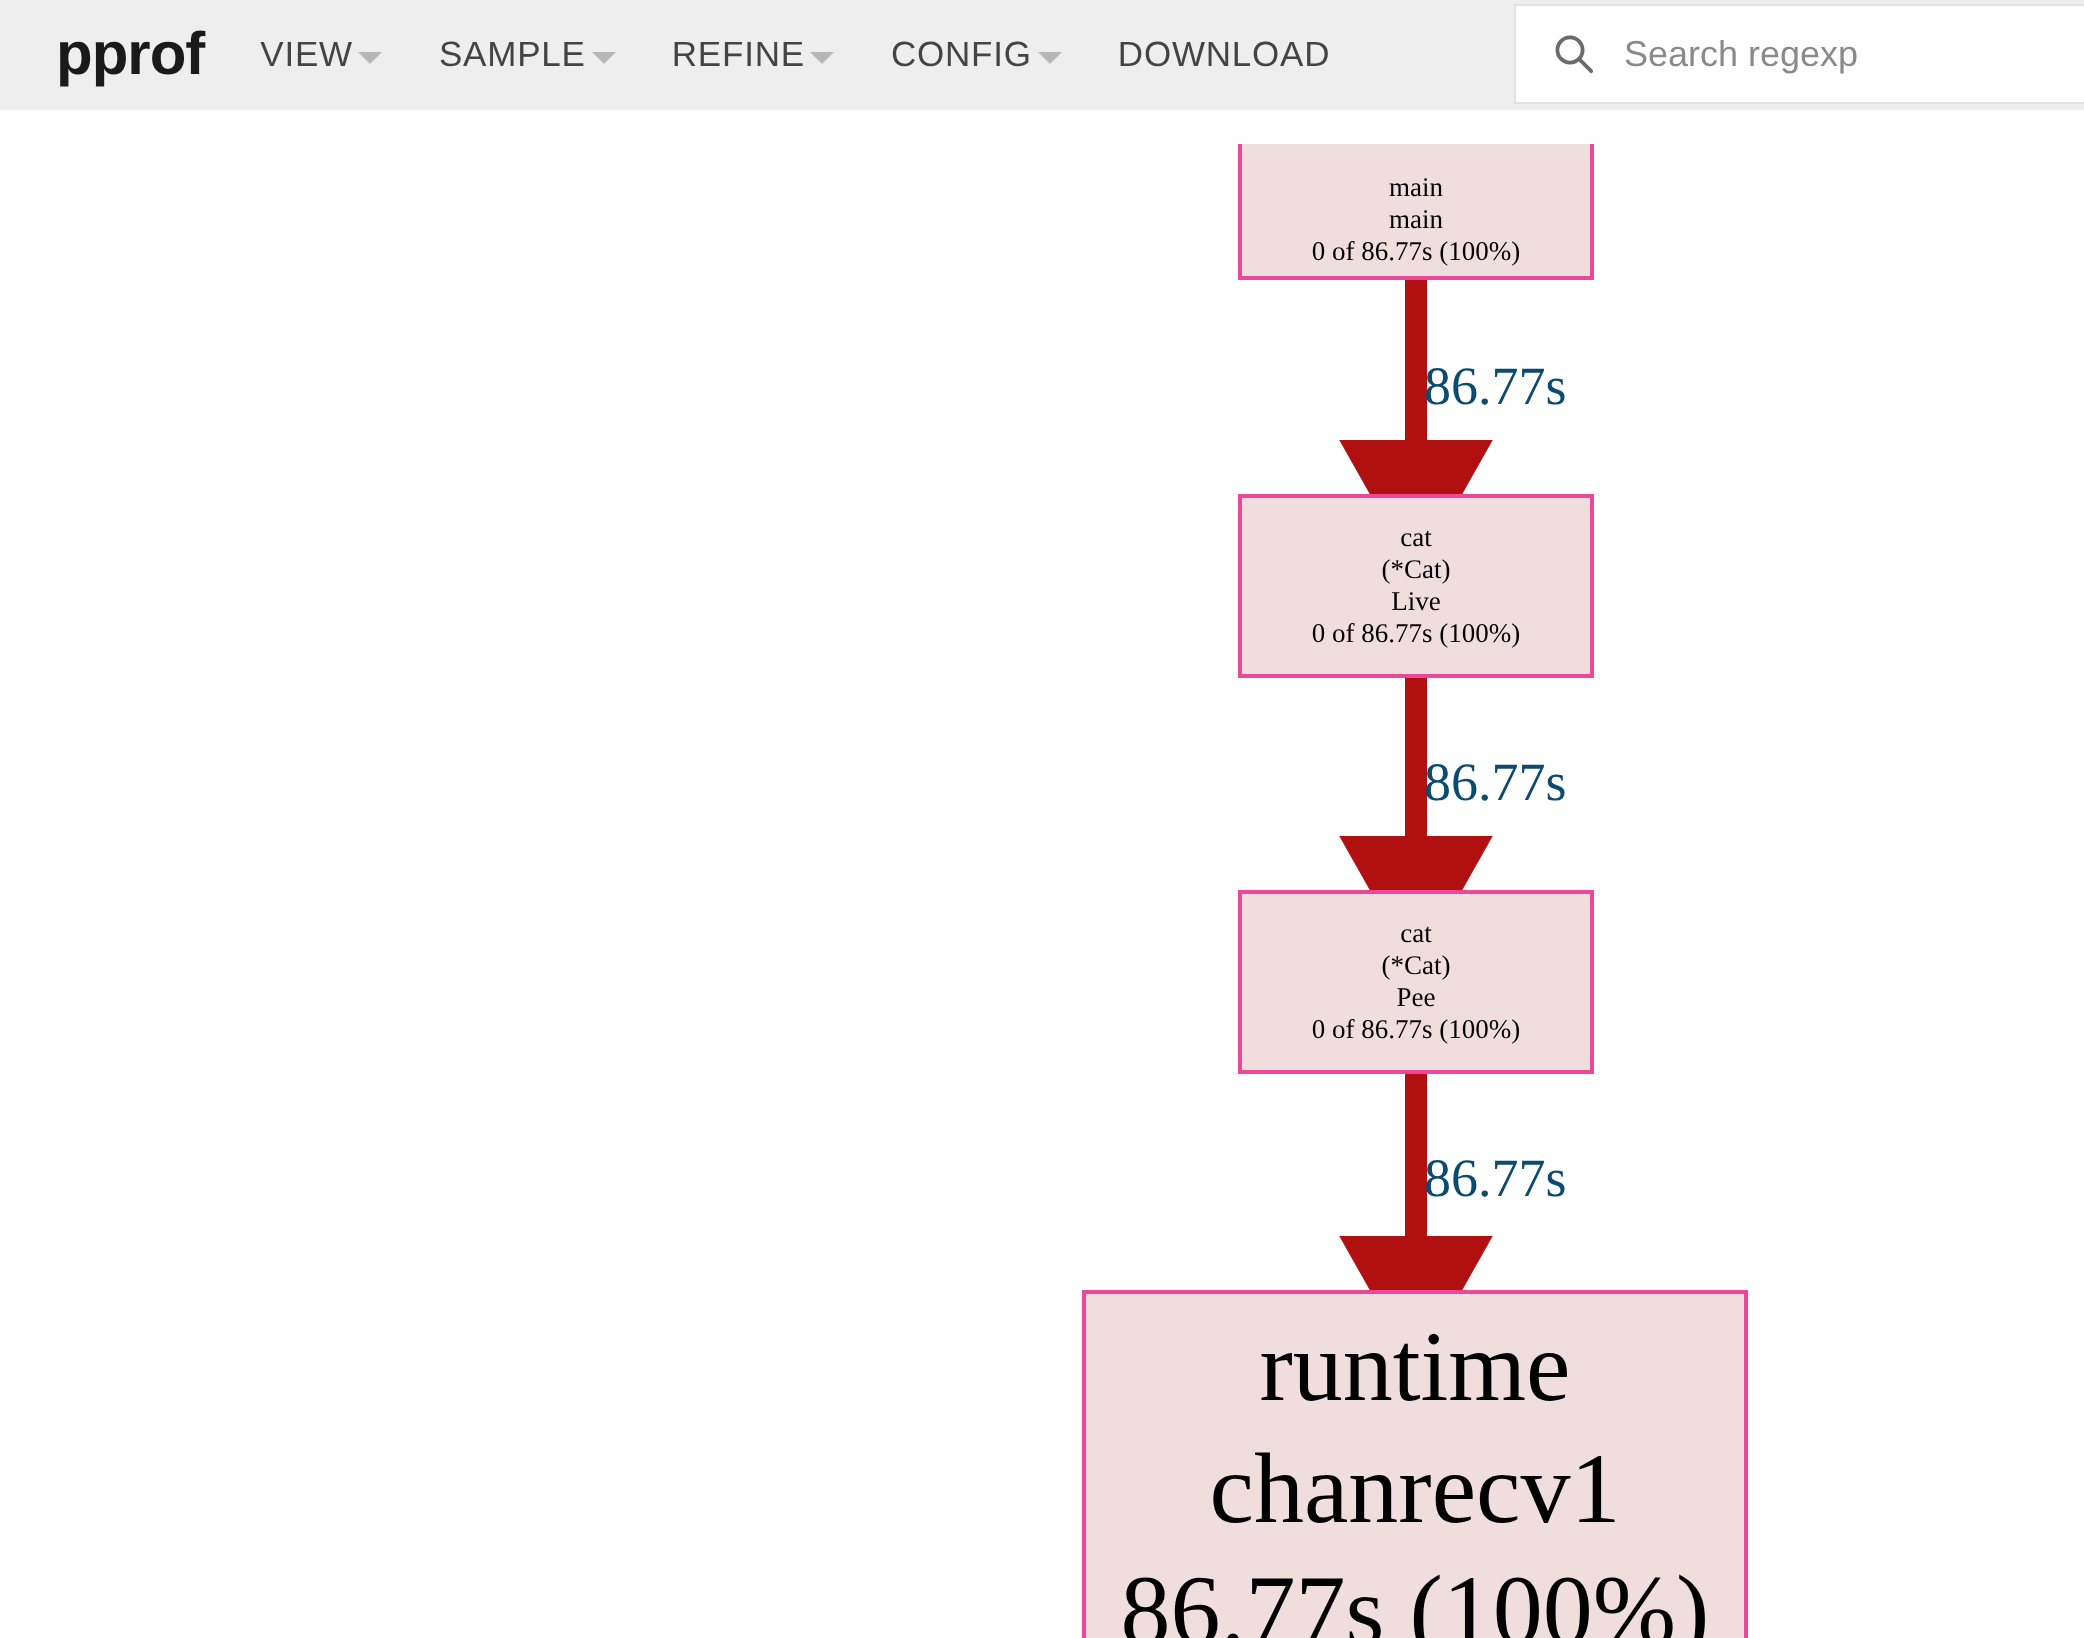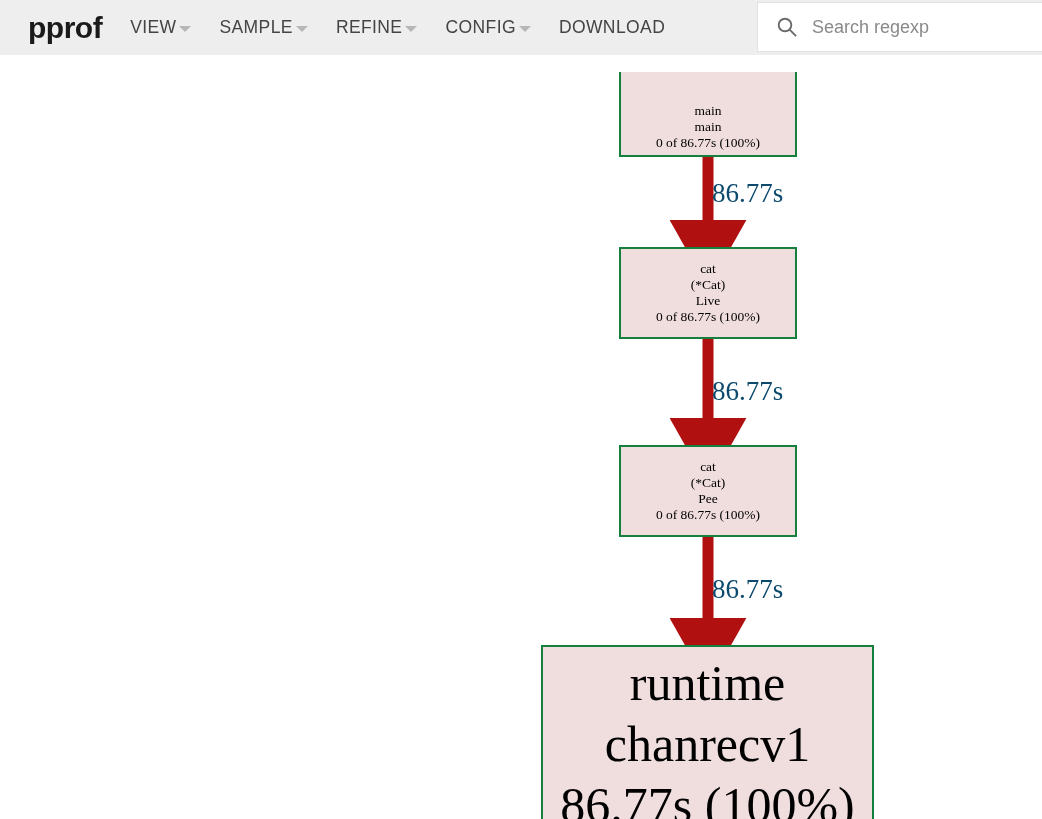--- a/index.html
+++ b/index.html
@@ -92,36 +92,36 @@
     width: 1042px;
     height: 764px;
     background: #ffffff;
     overflow: hidden;
   }
   #graph-svg { position: absolute; left: 0; top: 0; }
 
   .node-box {
     position: absolute;
     background: #f0dddd;
-    border: 2px solid #15803d;
+    border: 2px solid #ec4899;
     display: flex;
     flex-direction: column;
     align-items: center;
     justify-content: center;
     font-family: "Liberation Serif", serif;
     color: #000000;
     cursor: pointer;
     overflow: hidden;
   }
   .node-line { line-height: 1.18; white-space: nowrap; }
 
   
   #node-main {
     left: 619px; top: 17px;
-    width: 178px; height: 85px;
+    width: 178px; height: 68px;
     border-top: none;
     justify-content: flex-end;
     padding-bottom: 4px;
   }
   #node-main .node-line { font-size: 13.5px; }
 
   
   #node-live {
     left: 619px; top: 192px;
     width: 178px; height: 92px;

